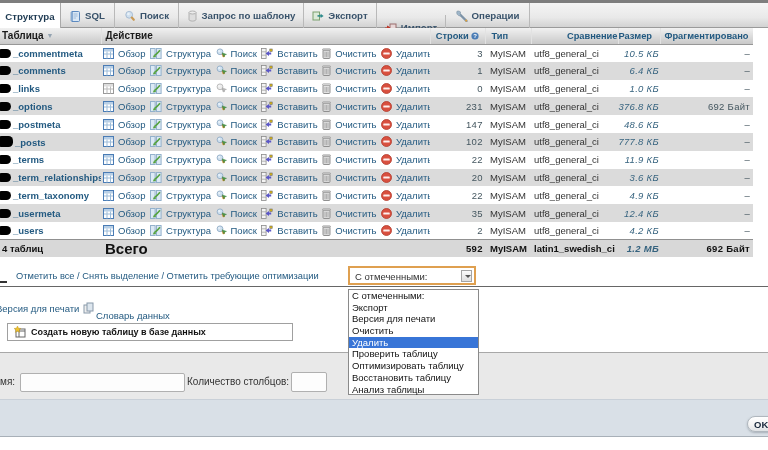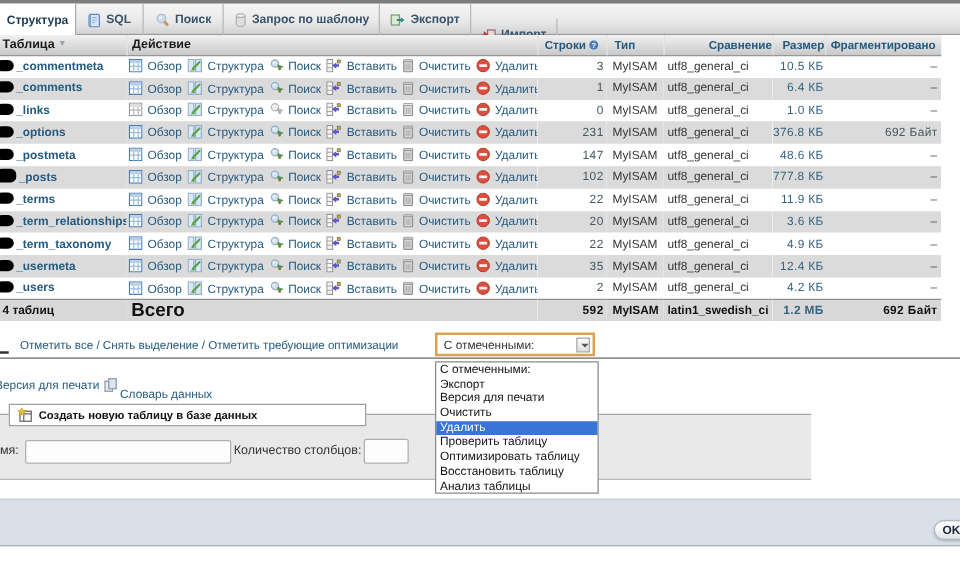--- a/index.html
+++ b/index.html
@@ -22,35 +22,35 @@
 #tbl tbody tr { height:17.8px; }
 #tbl tbody tr.even td { background:#dbdbdb; }
 #tbl td { font-size:9.5px; vertical-align:middle; white-space:nowrap; overflow:hidden; }
 td.name { font-weight:bold; color:#235a81; padding-left:1px; font-size:9px; }
 td.act { color:#2d6390; font-size:9.5px; }
 td.act .ai { margin-right:4.5px; white-space:nowrap; }
 td.act svg { margin-right:4px; }
 td.num { text-align:right; padding-right:2px; font-size:9.5px; letter-spacing:.4px; color:#44565f; }
 td.typ { padding-left:5px; font-size:9.5px; color:#333; }
 td.col { padding-left:3px; font-size:9.5px; color:#333; }
-td.siz { text-align:right; padding-right:1px; font-size:9.5px; letter-spacing:.3px; color:#36637f; }
+td.siz { text-align:right; padding-right:1px; font-size:9.5px; letter-spacing:.3px; color:#36637f;font-style:italic; }
 td.frg { text-align:right; padding-right:3px; font-size:9.5px; letter-spacing:.3px; color:#44565f; }
 #tbl tfoot td { background:#d8d8d8; border-top:1px solid #909090; font-weight:bold; height:17.5px; color:#111; }
 #tbl tfoot td.siz { color:#36637f; }
 .blob { display:inline-block; width:14px; height:9px; background:#000; border-radius:4.5px; vertical-align:-1px; margin-left:-4px; margin-right:2px; }
 .al { color:#235a81; text-decoration:none; }
 .act svg { vertical-align:-2px; }
 
 #checkrow { position:absolute; left:0; top:263px; width:768px; height:22px; font-size:9.3px; }
 #checkrow .links { position:absolute; left:16px; top:8px; color:#235a81; }
 #cbstub { position:absolute; left:0; top:18px; width:7px; height:2px; background:#333; }
 #hr1 { position:absolute; left:0; top:286px; width:768px; height:1px; background:#666; }
 #printrow { position:absolute; left:0; top:300px; width:400px; height:16px; font-size:9.5px; color:#235a81; }
 
-#fs { position:absolute; left:0; top:331px; width:649px; height:53px; background:#e9e9e9; border-top:1px solid #a8a8a8; border-bottom:1px solid #bbb; }
+#fs { position:absolute; left:0; top:352px; width:768px; height:53px; background:#e9e9e9; border-top:1px solid #a8a8a8; border-bottom:1px solid #bbb; }
 #legend { position:absolute; left:7px; top:323px; width:286px; height:18px; background:#fff; border:1px solid #a0a0a0;
   font-size:9px; font-weight:bold; color:#111; display:flex; align-items:center; padding-left:6px; gap:5px; }
 #fs .lab { position:absolute; font-size:10px; color:#333; }
 .inp { position:absolute; background:#fdfdfd; border:1px solid #b0b0b0; border-radius:2px; }
 
 #okbar { position:absolute; left:0; top:399px; width:768px; height:38px; background:#d9e0e7; border-top:1px solid #c9d0d8; border-bottom:1px solid #a8b0b8; }
 #okbtn { position:absolute; left:747px; top:16px; width:46px; height:16px; border:1px solid #b0b7be; border-radius:8px;
   background:linear-gradient(#ffffff,#f2f2f2 60%,#dfe2e5); box-shadow:0 1px 2px rgba(120,130,140,.5); font-size:9.5px; font-weight:bold; color:#16263a; display:flex; align-items:center; padding-left:6px; }
 
 #sel { position:absolute; left:348px; top:266px; width:128px; height:19px; background:#fff; border:2px solid #dfa050; z-index:40; }
@@ -82,20 +82,25 @@
       </svg>Запрос по шаблону</div>
   <div class="tab" style="left:304px;width:73px;"><svg width="12" height="12" viewBox="0 0 12 12">
         <rect x="1" y="2" width="6.5" height="8" fill="#dcead8" stroke="#7aa06e"></rect>
         <path d="M5.5 5.9h3.4" stroke="#2e8b8b" stroke-width="1.6"></path>
         <path d="M8.6 3.7l3 2.2-3 2.2z" fill="#2e8b8b"></path>
       </svg>Экспорт</div>
   <div class="tab" style="left:377px;width:69px;margin-top:12px;"><svg width="12" height="12" viewBox="0 0 12 12">
         <rect x="5" y="2" width="6" height="8" fill="#e8d7d7" stroke="#9a6d6d"></rect>
         <path d="M0 6h4M2.5 4L5 6 2.5 8z" fill="#c0392b" stroke="#c0392b"></path>
       </svg>Импорт</div>
+  <div class="tab" style="left:446px;width:84px;"><svg width="12" height="12" viewBox="0 0 12 12">
+        <path d="M10.5 11 4 4.5" stroke="#7d93a8" stroke-width="2.4" stroke-linecap="round"></path>
+        <path d="M1 1.2c-.6 1.4-.2 3 .9 3.9 1 .9 2.4 1 3.5.4L4.1 3.9l.5-1.9L2.9 1z" fill="#9fb6c9" stroke="#6d8499" stroke-width=".5"></path>
+        <circle cx="10.2" cy="10.6" r="1.1" fill="#e0a23e"></circle>
+      </svg>Операции</div>
 </div>
 <table id="tbl">
 <colgroup>
       <col class="c1">
       <col class="c2">
       <col class="c3">
       <col class="c4">
       <col class="c5">
       <col class="c6">
       <col class="c7">
@@ -103,21 +108,21 @@
 <thead>
       <tr>
 <th class="k" style="padding-left:2px;">Таблица <span style="color:#93a3b1;font-size:7px;vertical-align:1px;">▼</span></th>
 <th class="k" style="padding-left:4px;margin-left:28px;">Действие</th>
 <th style="text-align:center;">Строки <svg width="8" height="8" viewBox="0 0 8 8" style="vertical-align:-1px;">
             <circle cx="4" cy="4" r="3.6" fill="#4a7cb5"></circle>
             <text x="4" y="6.2" font-size="6" fill="#fff" text-anchor="middle" font-weight="bold">?</text>
           </svg></th>
 <th style="padding-left:6px;">Тип</th>
 <th style="padding-left:3px;text-align:right;">Сравнение</th>
-<th style="text-align:right;">Размер</th>
+<th style="text-align:left;">Размер</th>
 <th style="padding-left:4px;">Фрагментировано</th>
 </tr>
     </thead>
 <tbody id="tbody">
       <tr class="odd">
   <td class="name"><span class="blob" style=""></span>_commentmeta</td>
   <td class="act" style="padding-left:2px;"><span class="ai"><svg width="11" height="11" viewBox="0 0 11 11">
               <rect x="0.5" y="0.5" width="10" height="10" fill="#fff" stroke="#4a7cb5"></rect>
               <rect x="1" y="1" width="9" height="2.5" fill="#b8cfe6"></rect>
               <path d="M1 6h9M4 3.5v7M7.5 3.5v7" stroke="#9dbcd9" stroke-width="1"></path>

